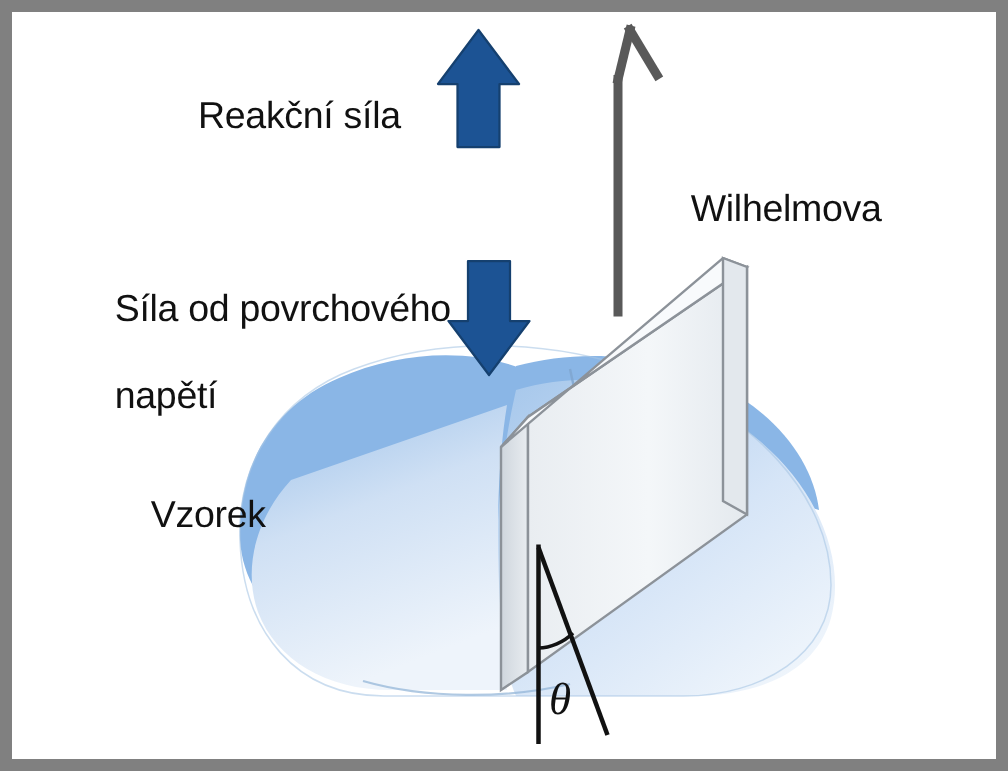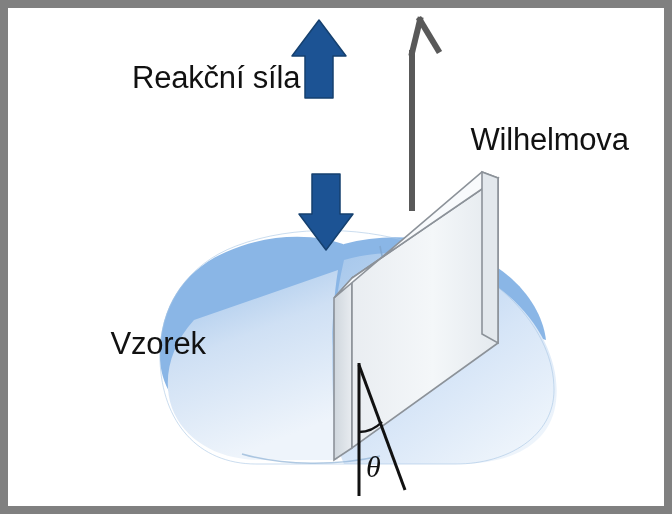--- a/index.html
+++ b/index.html
@@ -20,21 +20,21 @@
     left:8px;top:8px;
     width:656px;height:498px;
     background:#ffffff;
     overflow:hidden;
   }
   #svgwrap{position:absolute;left:0;top:0;width:656px;height:498px;}
   .lbl{
     position:absolute;
     color:#111111;
     font-family:"Liberation Sans", sans-serif;
-    font-size:31px;
+    font-size:25px;
     line-height:29px;
     letter-spacing:-0.2px;
     white-space:pre;
     -webkit-font-smoothing:antialiased;
   }
   #lbl-reaction{ left:124px; top:55px; }
   #lbl-surface { left:28px;  top:155px; }
   #lbl-sample  { left:52px;  top:292px; }
   #lbl-plate   { left:412px; top:88px;  }
   #lbl-contact { left:407px; top:447px; }
@@ -157,20 +157,24 @@
         <path d="M 351,355 L 351,488" stroke="#111111" stroke-width="3" fill="none" stroke-linecap="butt"></path>
 
         <path d="M 351,357 L 397,482" stroke="#111111" stroke-width="3" fill="none" stroke-linecap="butt"></path>
 
         <path d="M 351,424 C 359,424 368,420 374,414" fill="none" stroke="#111111" stroke-width="2.4"></path>
       </g>
     </svg>
 
     <div class="lbl" id="lbl-reaction">Reakční síla</div>
 
+    <div class="lbl" id="lbl-surface">
+      <span>Síla od povrchového</span><br>
+      <span>napětí</span>
+    </div>
 
     <div class="lbl" id="lbl-sample">
       <span>Vzorek</span><br>
     </div>
 
     <div class="lbl" id="lbl-plate">
       <span>Wilhelmova</span><br>
     </div>
 
     <div id="lbl-theta">θ</div>

